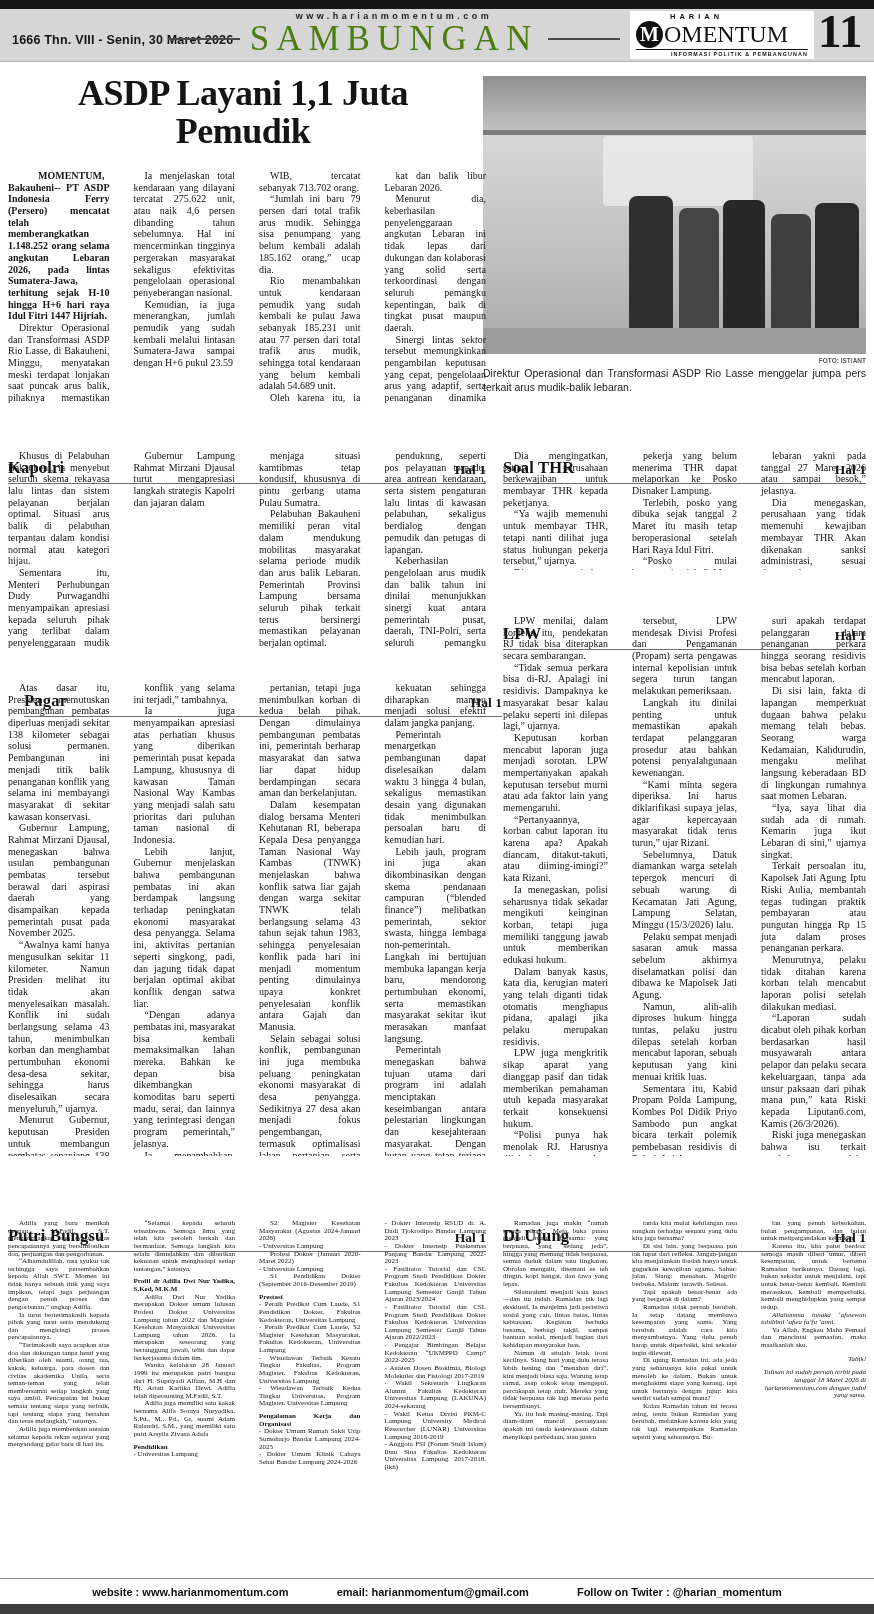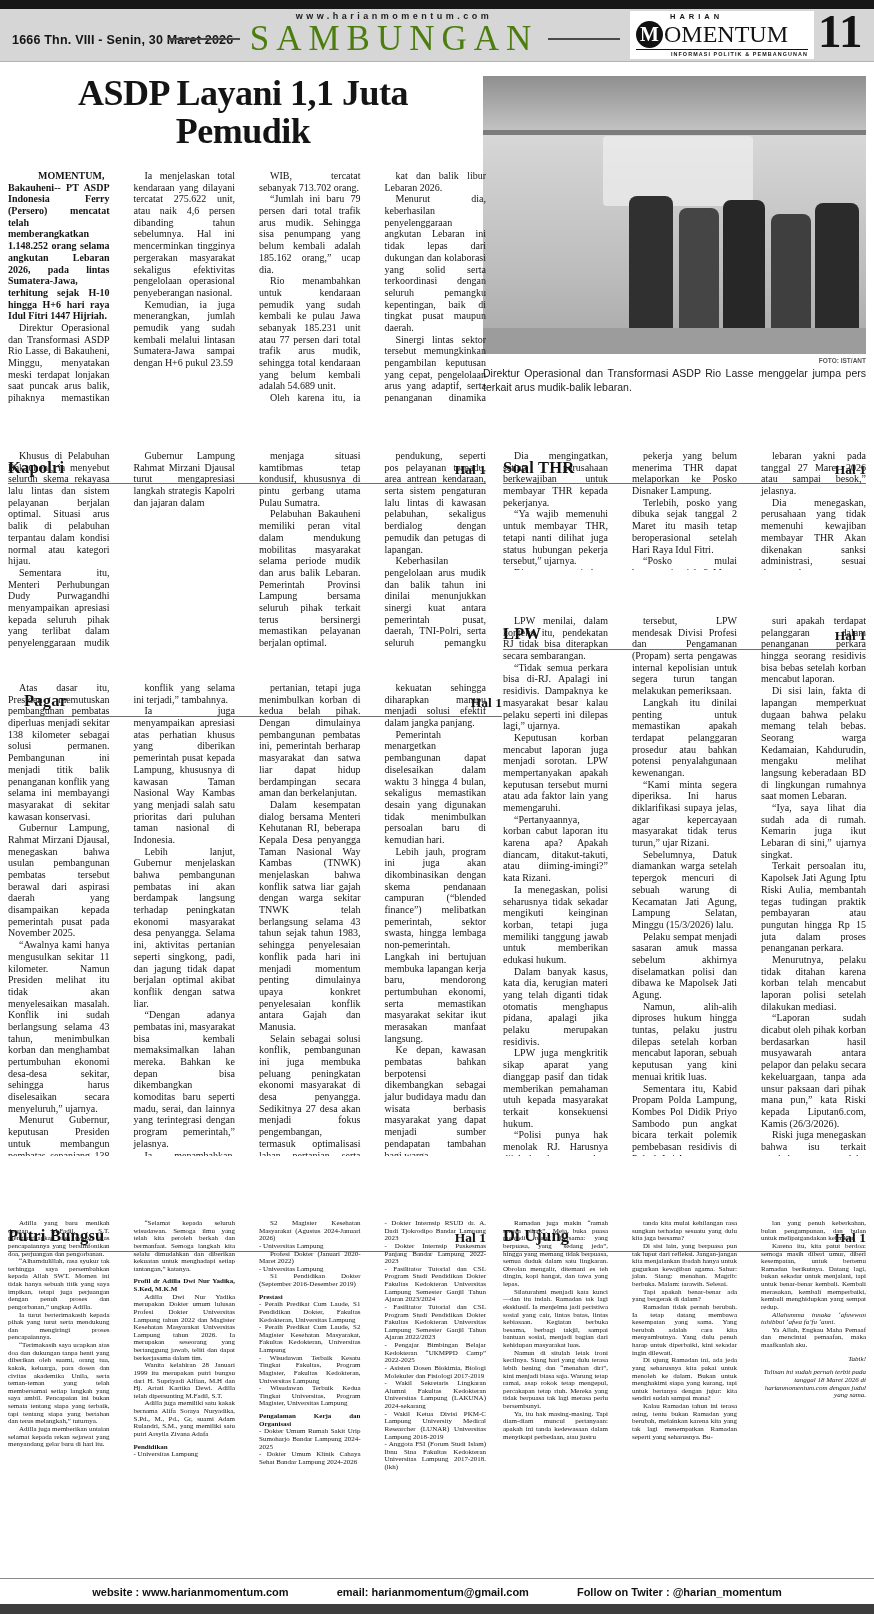--- a/index.html
+++ b/index.html
@@ -242,21 +242,20 @@
       <div class="col">
         <p class="ind">pertanian, tetapi juga menimbulkan korban di kedua belah pihak. Dengan dimulainya pembangunan pembatas ini, pemerintah berharap masyarakat dan satwa liar dapat hidup berdampingan secara aman dan berkelanjutan.</p>
         <p class="ind">Dalam kesempatan dialog bersama Menteri Kehutanan RI, beberapa Kepala Desa penyangga Taman Nasional Way Kambas (TNWK) menjelaskan bahwa konflik satwa liar gajah dengan warga sekitar TNWK telah berlangsung selama 43 tahun sejak tahun 1983, sehingga penyelesaian konflik pada hari ini menjadi momentum penting dimulainya upaya konkret penyelesaian konflik antara Gajah dan Manusia.</p>
         <p class="ind">Selain sebagai solusi konflik, pembangunan ini juga membuka peluang peningkatan ekonomi masyarakat di desa penyangga. Sedikitnya 27 desa akan menjadi fokus pengembangan, termasuk optimalisasi lahan pertanian serta pengembangan komoditas baru berbasis kehutanan.</p>
         <p class="ind">Dari sisi teknis, pembangunan pembatas menggunakan konstruksi baja dengan kombinasi pipa berdiameter besar serta sistem penahan gaya yang dirancang untuk menghadapi tekanan gajah. Struktur ini telah melalui uji</p>
       </div>
       <div class="col">
         <p class="ind">kekuatan sehingga diharapkan mampu menjadi solusi efektif dalam jangka panjang.</p>
         <p class="ind">Pemerintah menargetkan pembangunan dapat diselesaikan dalam waktu 3 hingga 4 bulan, sekaligus memastikan desain yang digunakan tidak menimbulkan persoalan baru di kemudian hari.</p>
         <p class="ind">Lebih jauh, program ini juga akan dikombinasikan dengan skema pendanaan campuran (“blended finance”) melibatkan pemerintah, sektor swasta, hingga lembaga non-pemerintah. Langkah ini bertujuan membuka lapangan kerja baru, mendorong pertumbuhan ekonomi, serta memastikan masyarakat sekitar ikut merasakan manfaat langsung.</p>
-        <p class="ind">Ke depan, kawasan pembatas bahkan berpotensi dikembangkan sebagai jalur budidaya madu dan wisata berbasis masyarakat yang dapat menjadi sumber pendapatan tambahan bagi warga.</p>
         <p class="ind">Pemerintah menegaskan bahwa tujuan utama dari program ini adalah menciptakan keseimbangan antara pelestarian lingkungan dan kesejahteraan masyarakat. Dengan hutan yang tetap terjaga dan masyarakat yang semakin sejahtera, Taman Nasional Way Kambas diharapkan menjadi contoh keberhasilan pengelolaan konservasi di Indonesia. (adw)</p>
       </div>
     </div>
 
   <div class="secbar" style="left:8px;top:1185px;width:478px;">
     <span class="t">Putri Bungsu</span>
     <span class="h">Hal 1</span>
   </div>
   <div class="cols small" style="left:8px;top:1220px;width:478px;height:350px;">
       <div class="col">

